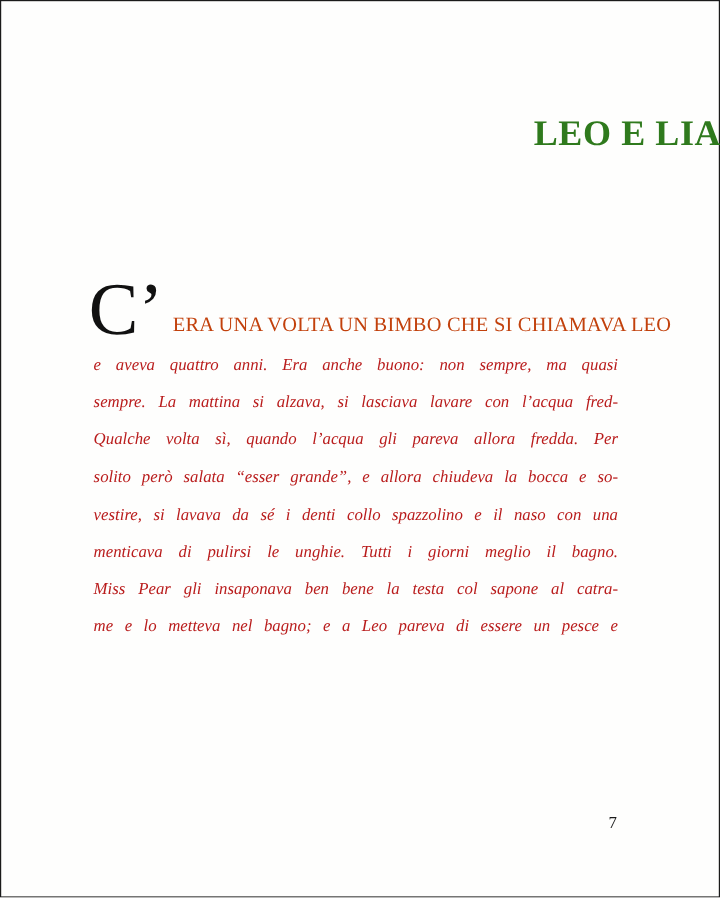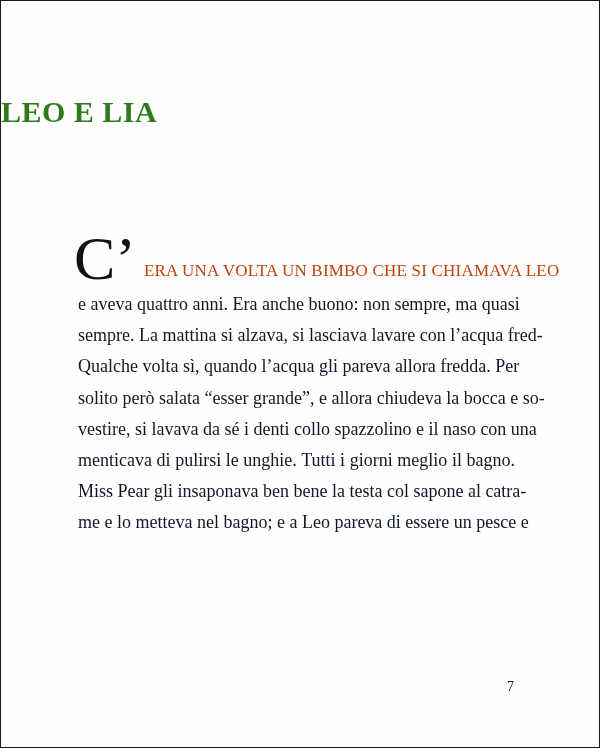--- a/index.html
+++ b/index.html
@@ -12,21 +12,21 @@
   }
   .page {
     position: absolute; left: 0; top: 0;
     width: 598px; height: 746px;
     border: 1px solid #1a1a1a;
     background: #fefefd;
   }
   .title {
     position: absolute;
     top: 94px; left: 0; width: 600px;
-    text-align: left;
+    text-align: right;
     font-size: 30px;
     font-weight: bold;
     color: #2f7a1d;
     letter-spacing: 0.5px;
   }
   .body-text {
     position: absolute;
     left: 77px; top: 240px;
     width: 437px;
   }
@@ -43,27 +43,28 @@
   }
   .small-caps {
     position: absolute;
     left: 66px; top: 20px;
     font-size: 17px;
     color: #c2410c;
     white-space: nowrap;
     letter-spacing: 0.2px;
   }
   .line {
-    font-size: 18px;
+    font-size: 14px;
     line-height: 31.2px;
-    color: #0f172a;
+    color: #b91c1c;
     white-space: nowrap;
     text-align: justify;
     text-align-last: justify;
     height: 31.2px;
+    font-style: italic;
   }
   .page-number {
     position: absolute;
     left: 506px; top: 678px;
     font-size: 14px;
     color: #1a1a1a;
   }
 </style>
 </head>
 <body>

